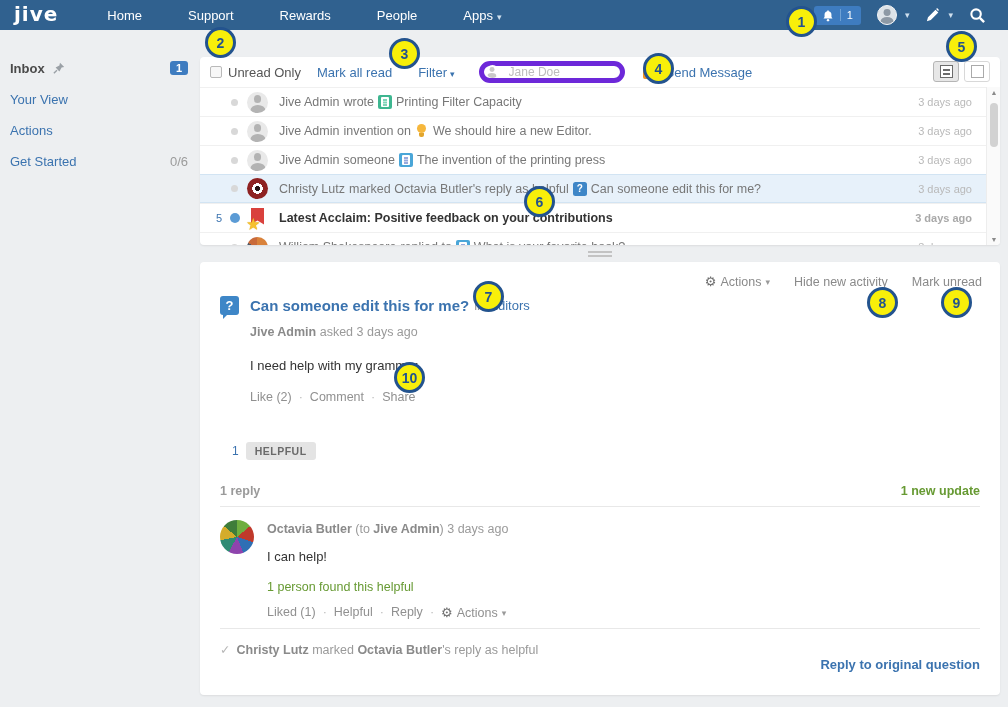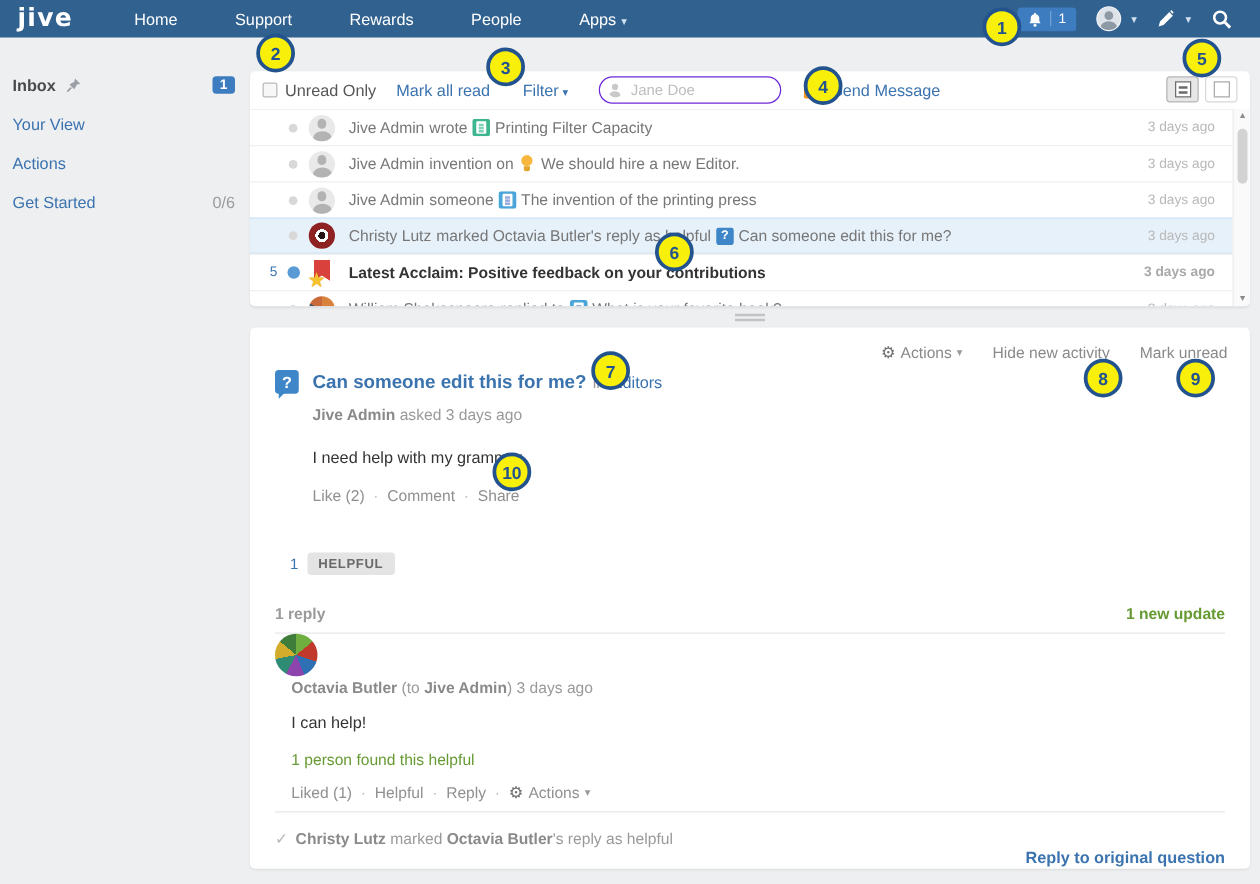--- a/index.html
+++ b/index.html
@@ -36,21 +36,21 @@
   .panel-list{position:absolute;left:200px;top:57px;width:800px;height:188px;background:#fff;border-radius:4px;box-shadow:0 1px 2px rgba(0,0,0,.08);overflow:hidden;}
   .toolbar{height:30px;display:flex;align-items:center;padding-left:10px;font-size:13px;position:relative;}
   .cbx{width:12px;height:12px;border:1px solid #b9b9b9;background:#f7f7f7;border-radius:2px;margin-right:6px;cursor:pointer;flex:0 0 auto;}
   .tb-label{color:#555;margin-right:16px;}
   .tb-link{color:#3b73af;cursor:pointer;margin-right:26px;white-space:nowrap;}
   .tb-filter{color:#3b73af;cursor:pointer;}
   .tb-caret{font-size:9px;color:#3b73af;margin-left:3px;}
   .search-wrap{margin-left:24px;position:relative;width:146px;height:22px;}
   .search-wrap .person{position:absolute;left:7px;top:4px;width:13px;height:13px;background:#fff;}
   .search-wrap .person::before,.search-wrap .person::after{background:#c9c9c9;}
-  .search-input{width:146px;height:22px;border:1px solid #6d28d9;border-radius:11px;padding:0 10px 0 25px;font-size:12px;color:#555;outline:none;font-family:"Liberation Sans",sans-serif;}
+  .search-input{width:146px;height:22px;border:5px solid #6d28d9;border-radius:11px;padding:0 10px 0 25px;font-size:12px;color:#555;outline:none;font-family:"Liberation Sans",sans-serif;}
   .search-input::placeholder{color:#bdbdbd;}
   .send-msg{display:flex;align-items:center;margin-left:18px;cursor:pointer;}
   .send-msg span{color:#3b73af;margin-left:6px;}
   .view-toggles{position:absolute;top:4px;right:10px;display:flex;gap:5px;}
   .vt-btn{width:26px;height:21px;display:flex;align-items:center;justify-content:center;border-radius:3px;cursor:pointer;}
   .vt-btn.active{background:#e7e7e7;border:1px solid #b5b5b5;}
   .vt-btn.idle{background:#fff;border:1px solid #d8d8d8;}
   .vt-split{width:13px;height:13px;border:1px solid #6b6b6b;background:#fff;position:relative;}
   .vt-split::before{content:"";position:absolute;left:2px;right:2px;top:3px;height:2px;background:#6b6b6b;box-shadow:0 4px 0 #6b6b6b;}
   .vt-full{width:13px;height:13px;border:1px solid #aaa;background:#fff;}
@@ -109,27 +109,27 @@
   .det-likes{margin:17px 0 0 30px;color:#909090;font-size:12.5px;display:flex;align-items:center;}
   .det-likes .lk{cursor:pointer;}
   .sep{color:#bbb;margin:0 7px;}
   .helpful-row{margin:38px 0 0 12px;display:flex;align-items:center;}
   .helpful-count{color:#3b73af;font-size:12px;}
   .helpful-badge{margin-left:7px;background:#e4e4e4;color:#6a6a6a;font-weight:bold;font-size:10.5px;letter-spacing:.5px;border-radius:3px;padding:3px 9px;}
   .replies-row{margin-top:24px;display:flex;align-items:center;font-size:12.5px;}
   .replies-label{font-weight:bold;color:#9a9a9a;}
   .new-update{margin-left:auto;font-weight:bold;color:#679a33;}
   .hr{border-top:1px solid #e8e8e8;margin-top:8px;}
-  .reply-block{display:flex;flex-direction:column;}
+  .reply-block{margin-top:13px;display:flex;}
   .reply-avatar{width:34px;height:34px;border-radius:50%;flex:0 0 auto;background:conic-gradient(#6fae3f 0 14%,#c0392b 14% 30%,#2f6fb4 30% 44%,#8e44ad 44% 58%,#2e8b74 58% 72%,#d4ac2b 72% 86%,#3f7d3a 86% 100%);}
   .reply-main{margin-left:13px;flex:1;}
   .reply-meta{color:#9a9a9a;font-size:12.5px;margin-top:2px;}
   .reply-body{color:#333;margin-top:13px;}
   .reply-helpful{color:#679a33;font-size:12.5px;margin-top:16px;}
-  .reply-links{margin-top:11px;color:#909090;font-size:12.5px;display:flex;align-items:center;}
+  .reply-links{margin-top:11px;color:#909090;font-size:12.5px;display:flex;align-items:flex-start;}
   .reply-links .lk{cursor:pointer;display:flex;align-items:center;gap:4px;}
   .note-row{margin-top:13px;color:#9a9a9a;font-size:12.5px;}
   .icon-check{color:#b5b5b5;margin-right:6px;}
   .reply-orig{text-align:right;font-weight:bold;color:#3b73af;font-size:13px;cursor:pointer;}
 
   
   .ann{position:absolute;width:31px;height:31px;border-radius:50%;background:#f8ef0a;border:3px solid #23538e;color:#23538e;font-weight:bold;font-size:14px;display:flex;align-items:center;justify-content:center;z-index:50;}
 </style>
 </head>
 <body>

